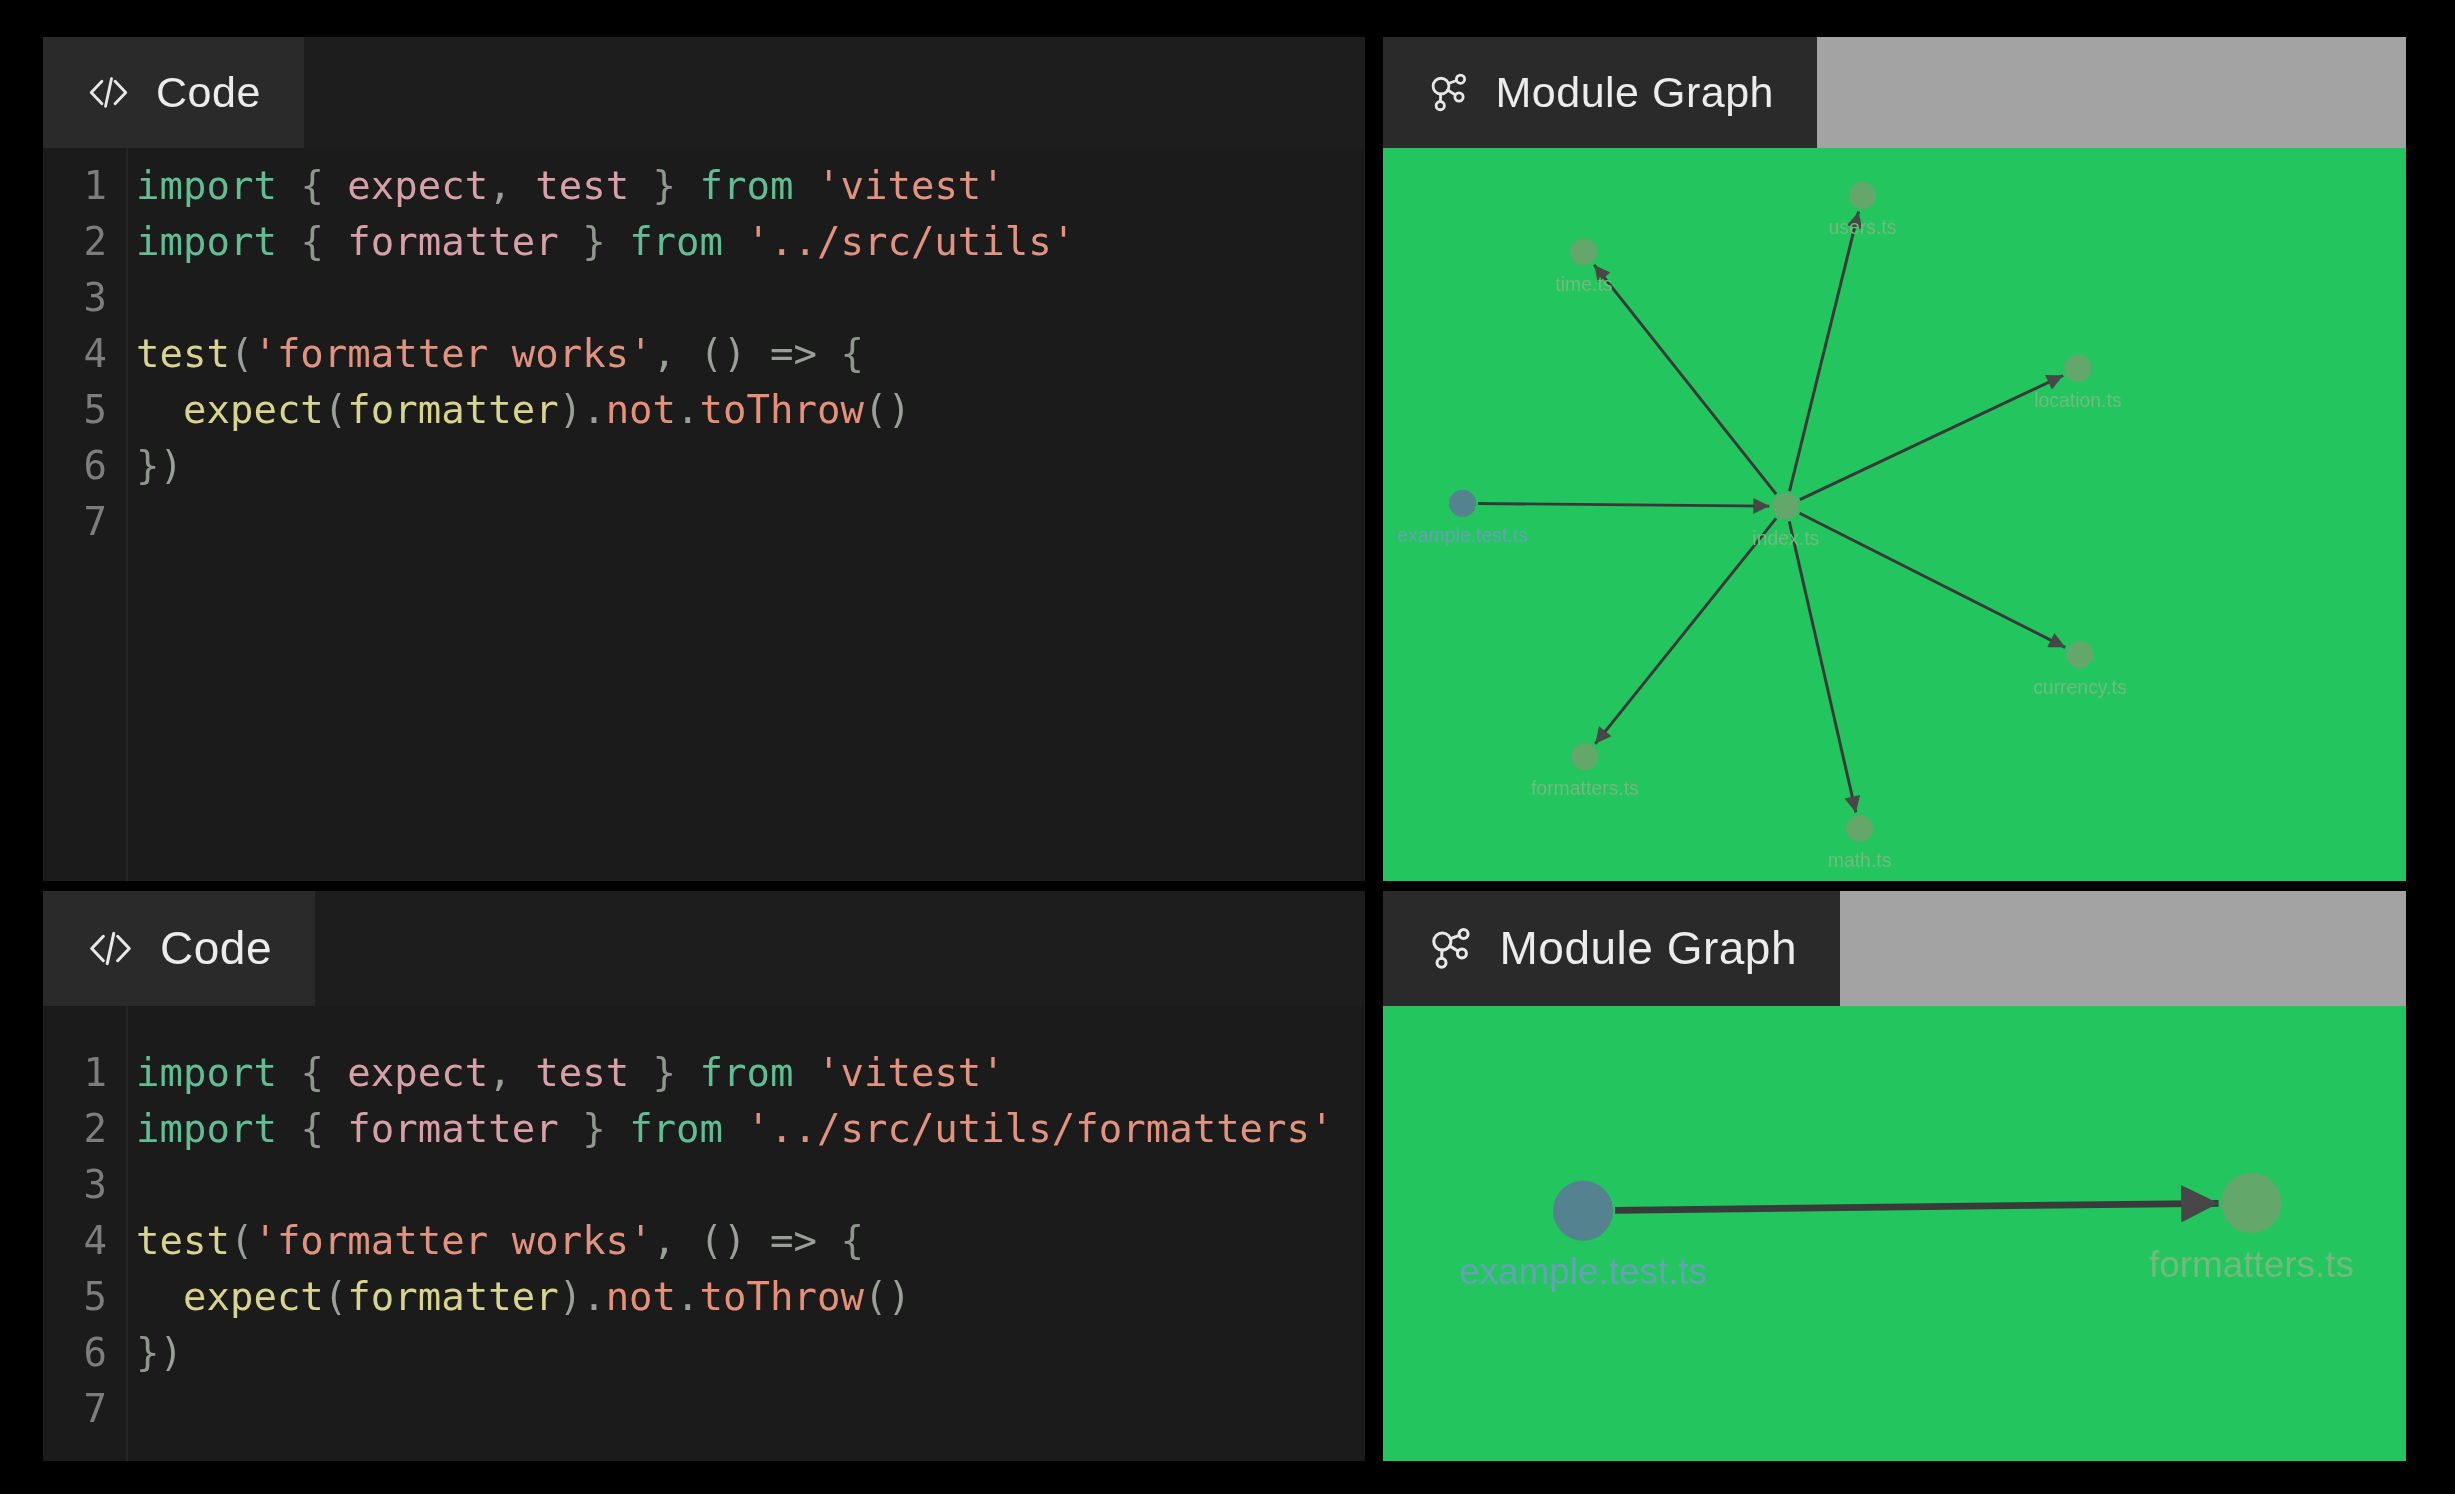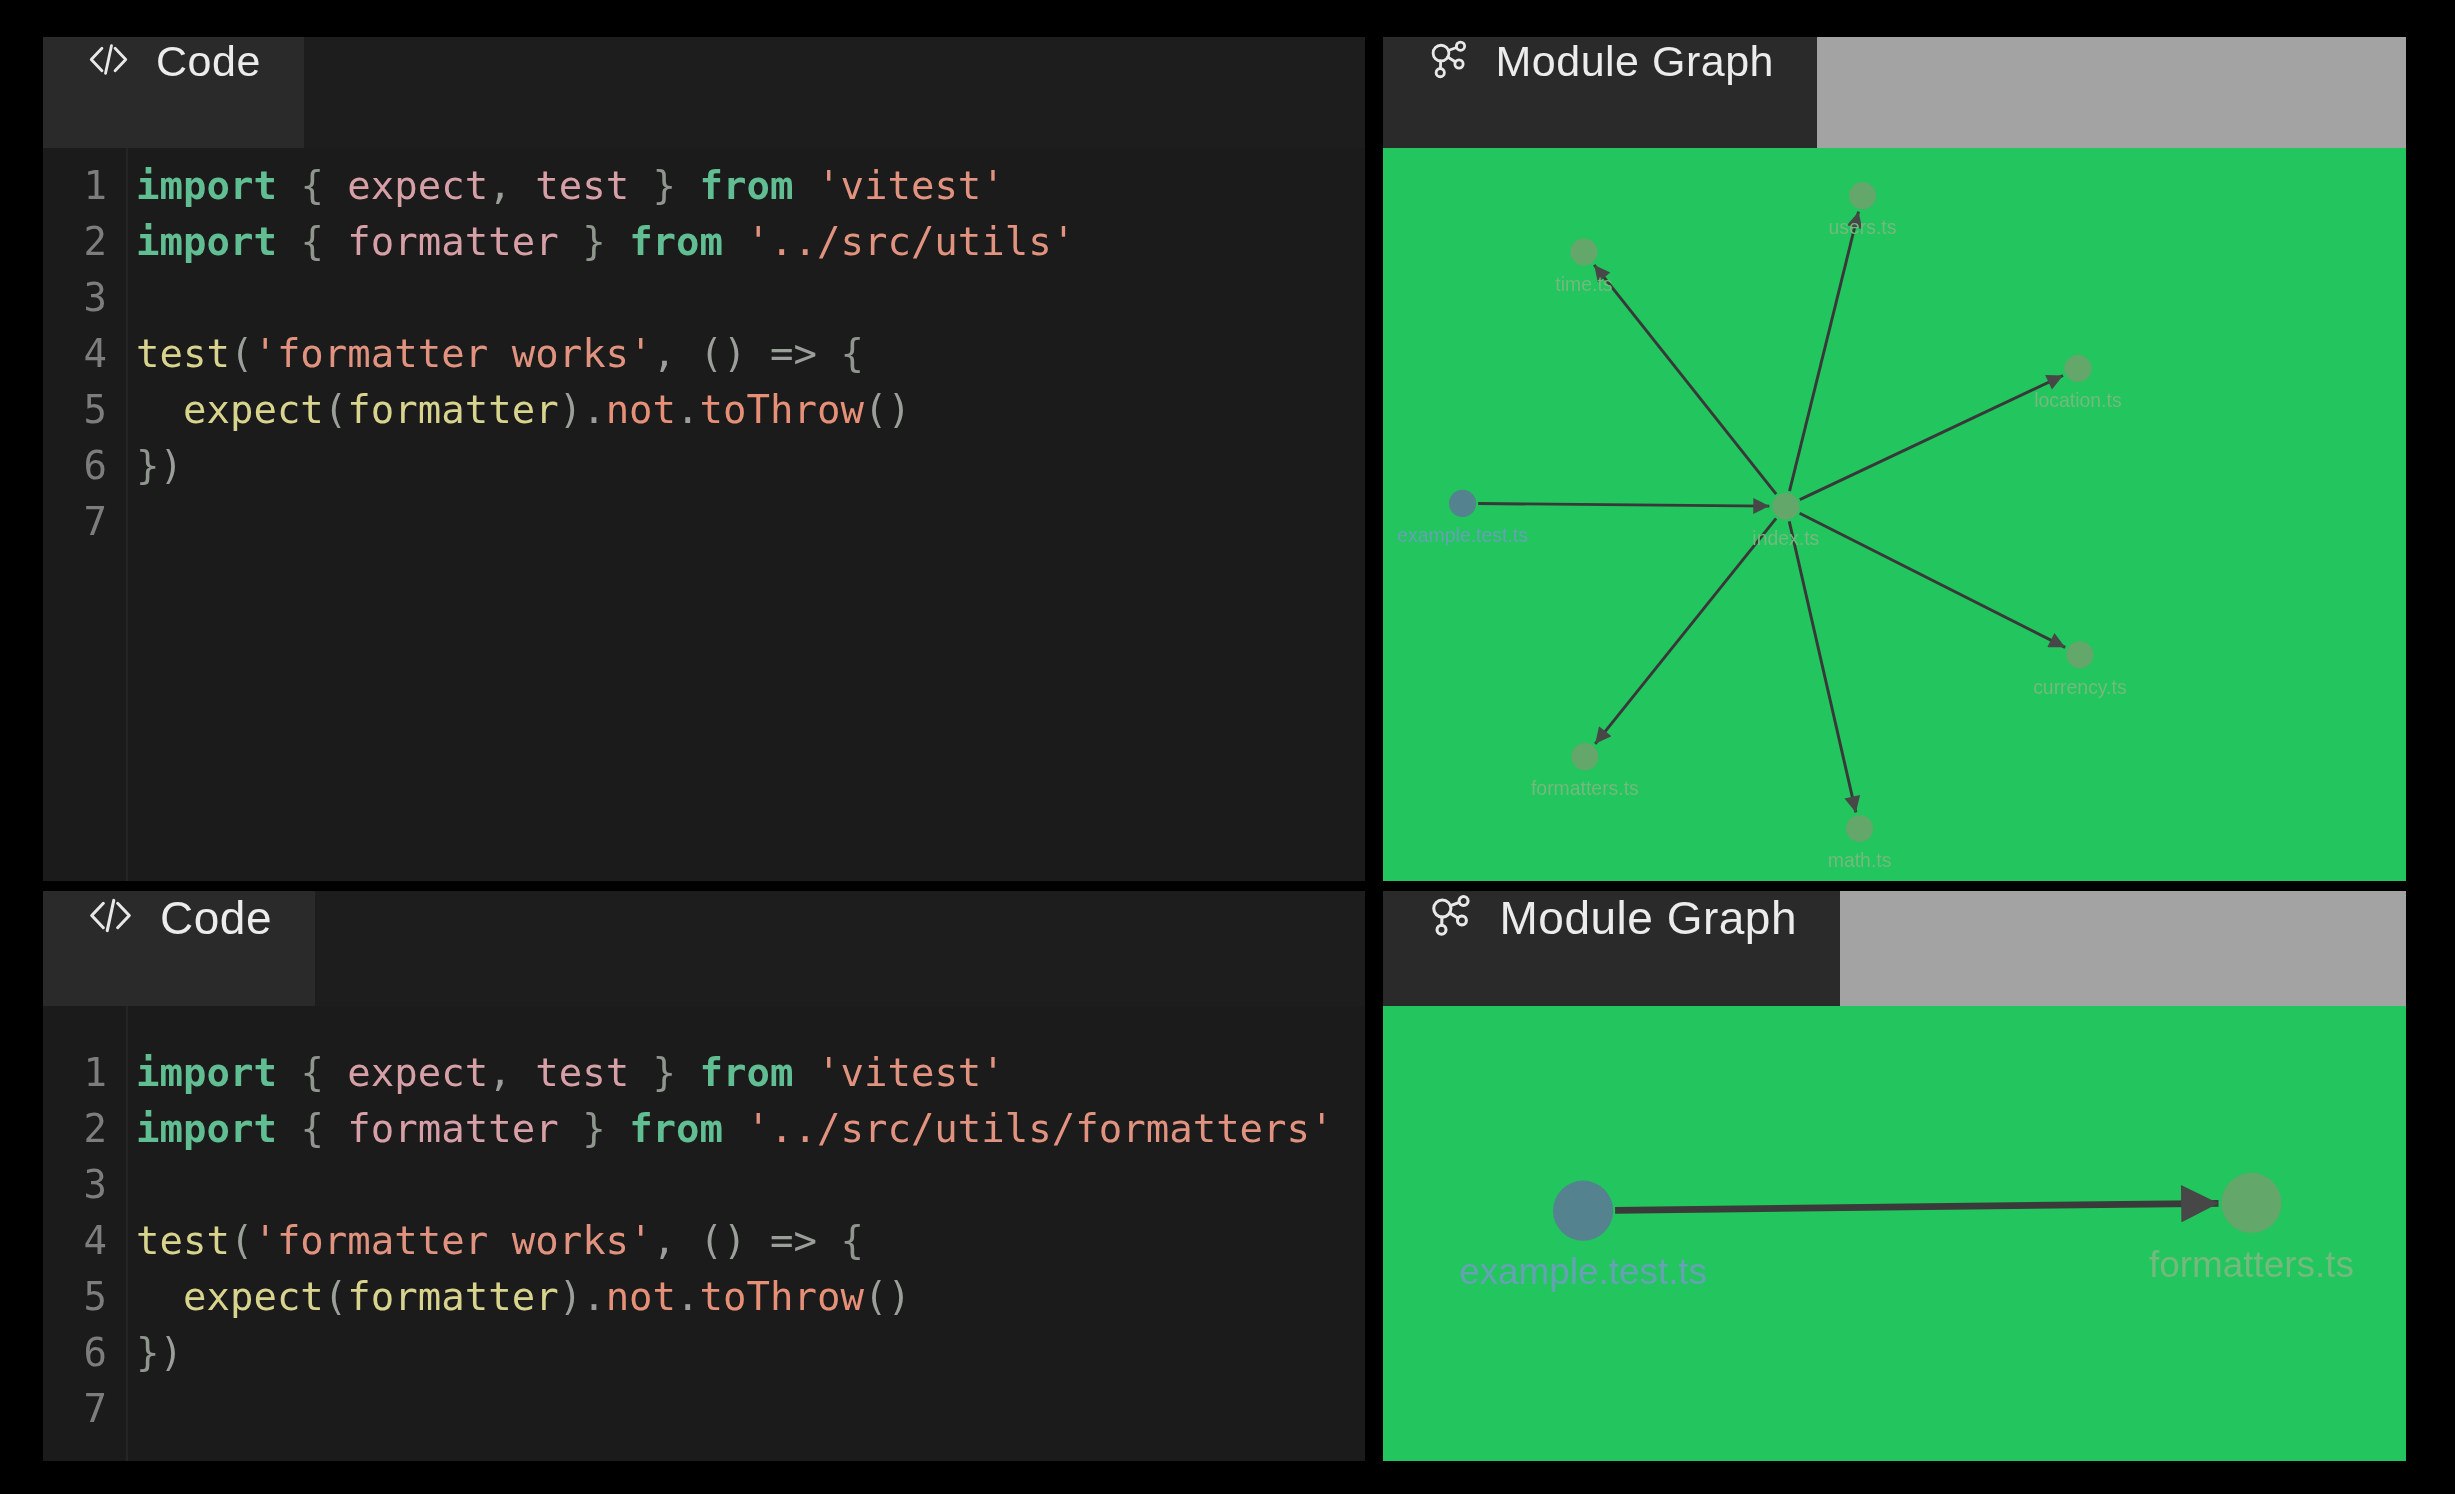--- a/index.html
+++ b/index.html
@@ -22,20 +22,21 @@
     row-gap: 9.7px;
   }
   .panel { display: flex; flex-direction: column; min-width: 0; }
   .phead { display: flex; align-items: stretch; flex: 0 0 auto; }
   .r1 .phead { height: 111px; }
   .r2 .phead { height: 115px; }
   .code-panel .phead  { background: #1d1d1d; }
   .graph-panel .phead { background: #a3a3a3; }
   .tab {
     display: flex;
+    align-items: center;
     gap: 25px;
     padding: 0 43px;
     background: #2a2a2a;
     cursor: pointer;
   }
   .tab-label {
     color: #ececec;
     font-size: 43px;
     letter-spacing: 0.5px;
     white-space: nowrap;
@@ -65,21 +66,21 @@
     width: 1.9px;
     background: #252525;
   }
   .code-line { display: flex; height: 56px; white-space: pre; }
   .ln {
     flex: 0 0 64px;
     text-align: right;
     color: var(--ln, #7d7d7d);
   }
   .lc { margin-left: 29px; white-space: pre; }
-  .tok-kw  { color: var(--kw); font-weight: bold;  }
+  .tok-kw  { color: var(--kw);  }
   .tok-id  { color: var(--id);  }
   .tok-str { color: var(--str); }
   .tok-fn  { color: var(--fn);  }
   .tok-mth { color: var(--mth); }
   .tok-pu  { color: var(--pu);  }
   .tok-br  { color: var(--br);  }
 
   .graph-svg { display: block; }
   .graph-label { font-family: "Liberation Sans", sans-serif; }
 </style>

